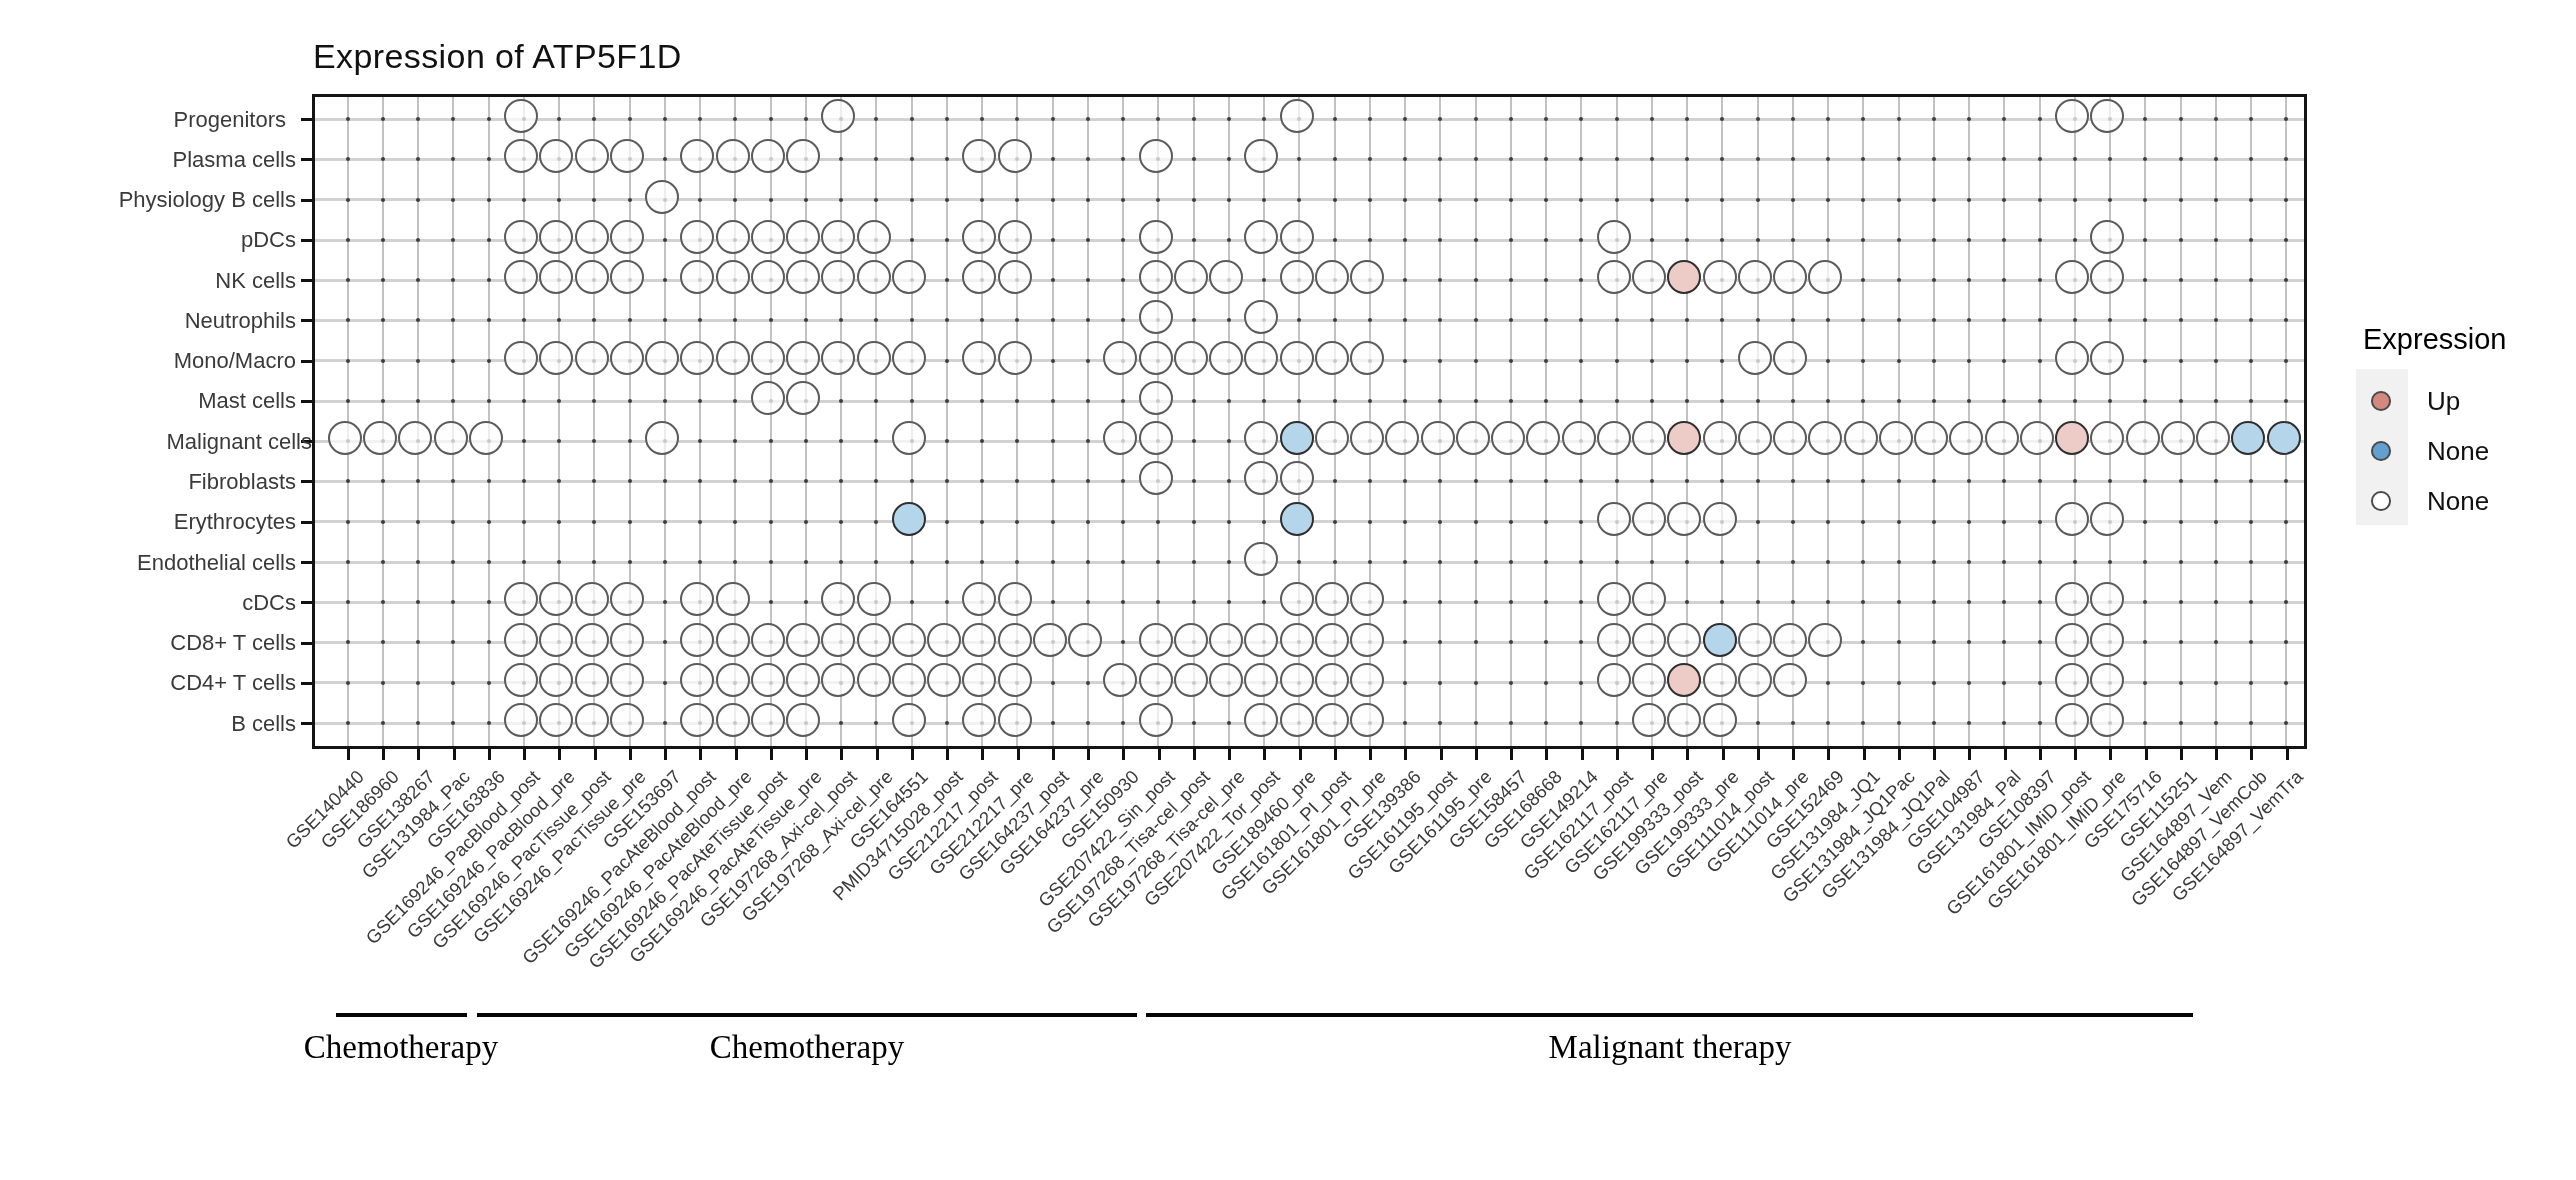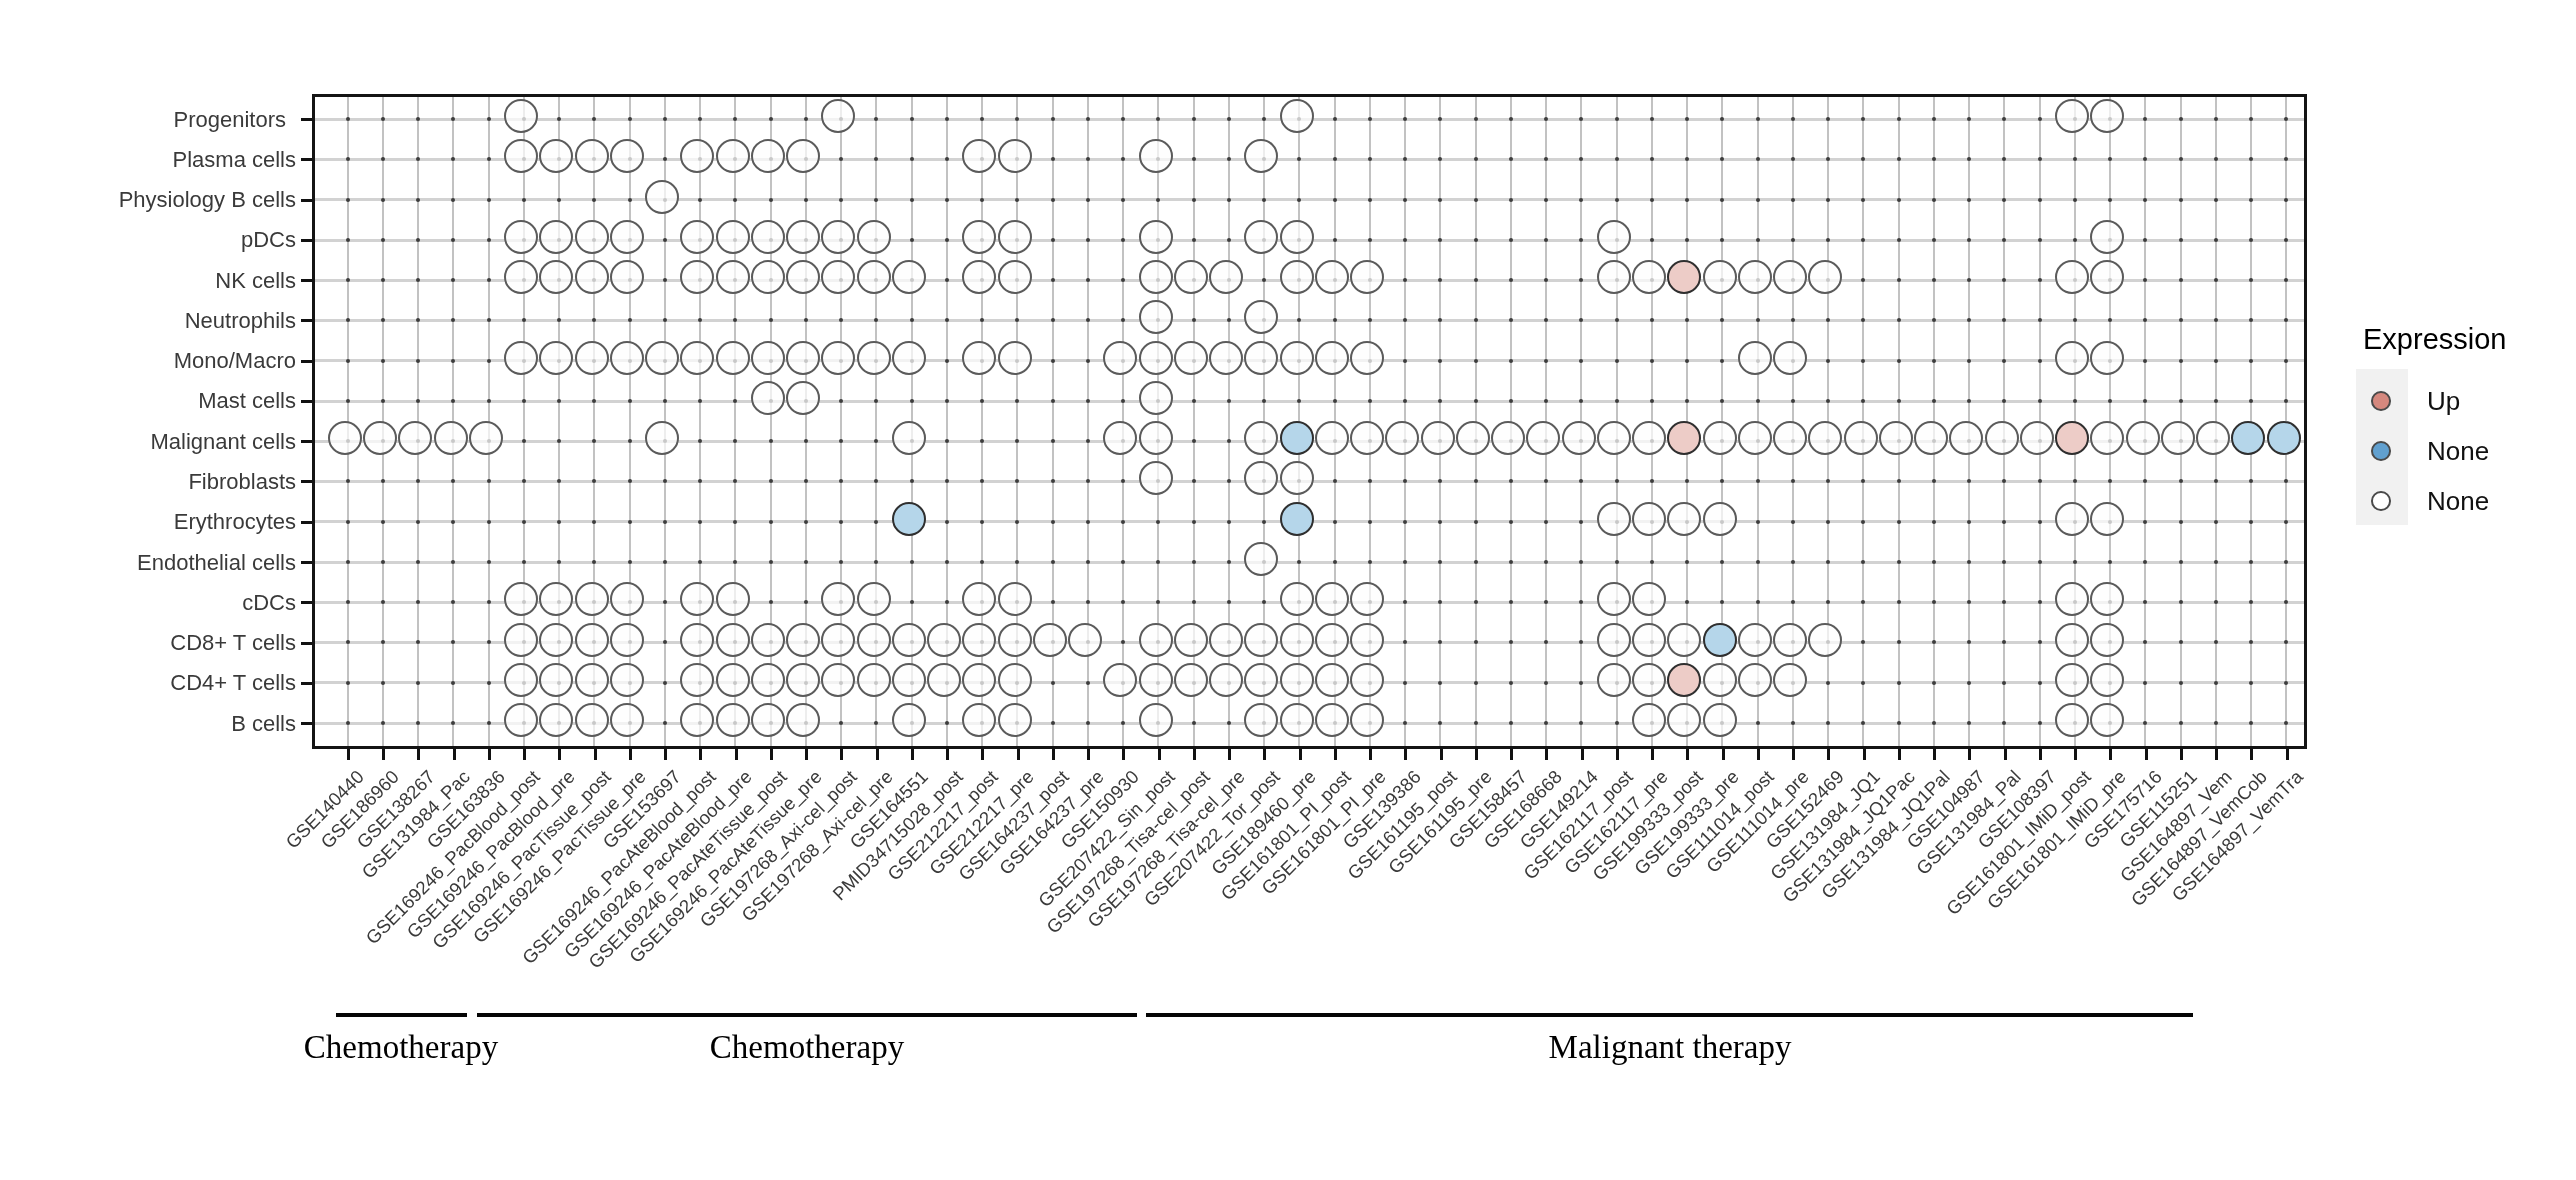--- a/index.html
+++ b/index.html
@@ -24,20 +24,21 @@
         font-family:"Liberation Serif", serif;}
   #legend-title{position:absolute;left:2363px;top:323px;font-size:29px;color:#000;}
   #legend-strip{position:absolute;left:2356px;top:369px;width:52px;height:156px;background:#f1f1f1;}
   .lkey{position:absolute;width:15.7px;height:15.7px;border-radius:50%;border:2.9px solid #4a4a4a;box-sizing:content-box;}
   .llab{position:absolute;left:2427px;font-size:26px;color:#111;line-height:29px;}
 </style>
 </head>
 <body>
 
 <div id="stage">
+  <div id="chart-title">Expression of ATP5F1D</div>
 
   <div id="panel">
       <div class="vgrid" style="left: 32px;"></div>
       <div class="vgrid" style="left: 67px;"></div>
       <div class="vgrid" style="left: 102px;"></div>
       <div class="vgrid" style="left: 137px;"></div>
       <div class="vgrid" style="left: 173px;"></div>
       <div class="vgrid" style="left: 208px;"></div>
       <div class="vgrid" style="left: 243px;"></div>
       <div class="vgrid" style="left: 278px;"></div>
@@ -1260,21 +1261,21 @@
       <div class="ylab" style="left: 10px; top: 227px;">pDCs</div>
       <div class="ytick" style="left: 301px; top: 279px;"></div>
       <div class="ylab" style="left: 10px; top: 268px;">NK cells</div>
       <div class="ytick" style="left: 301px; top: 319px;"></div>
       <div class="ylab" style="left: 10px; top: 308px;">Neutrophils</div>
       <div class="ytick" style="left: 301px; top: 360px;"></div>
       <div class="ylab" style="left: 10px; top: 348px;">Mono/Macro</div>
       <div class="ytick" style="left: 301px; top: 400px;"></div>
       <div class="ylab" style="left: 10px; top: 388px;">Mast cells</div>
       <div class="ytick" style="left: 301px; top: 440px;"></div>
-      <div class="ylab" style="left: 10px; top: 429px;">Malignant cells</div>
+      <div class="ylab" style="left: 26px; top: 429px;">Malignant cells</div>
       <div class="ytick" style="left: 301px; top: 480px;"></div>
       <div class="ylab" style="left: 10px; top: 469px;">Fibroblasts</div>
       <div class="ytick" style="left: 301px; top: 521px;"></div>
       <div class="ylab" style="left: 10px; top: 509px;">Erythrocytes</div>
       <div class="ytick" style="left: 301px; top: 561px;"></div>
       <div class="ylab" style="left: 10px; top: 550px;">Endothelial cells</div>
       <div class="ytick" style="left: 301px; top: 601px;"></div>
       <div class="ylab" style="left: 10px; top: 590px;">cDCs</div>
       <div class="ytick" style="left: 301px; top: 642px;"></div>
       <div class="ylab" style="left: 10px; top: 630px;">CD8+ T cells</div>

